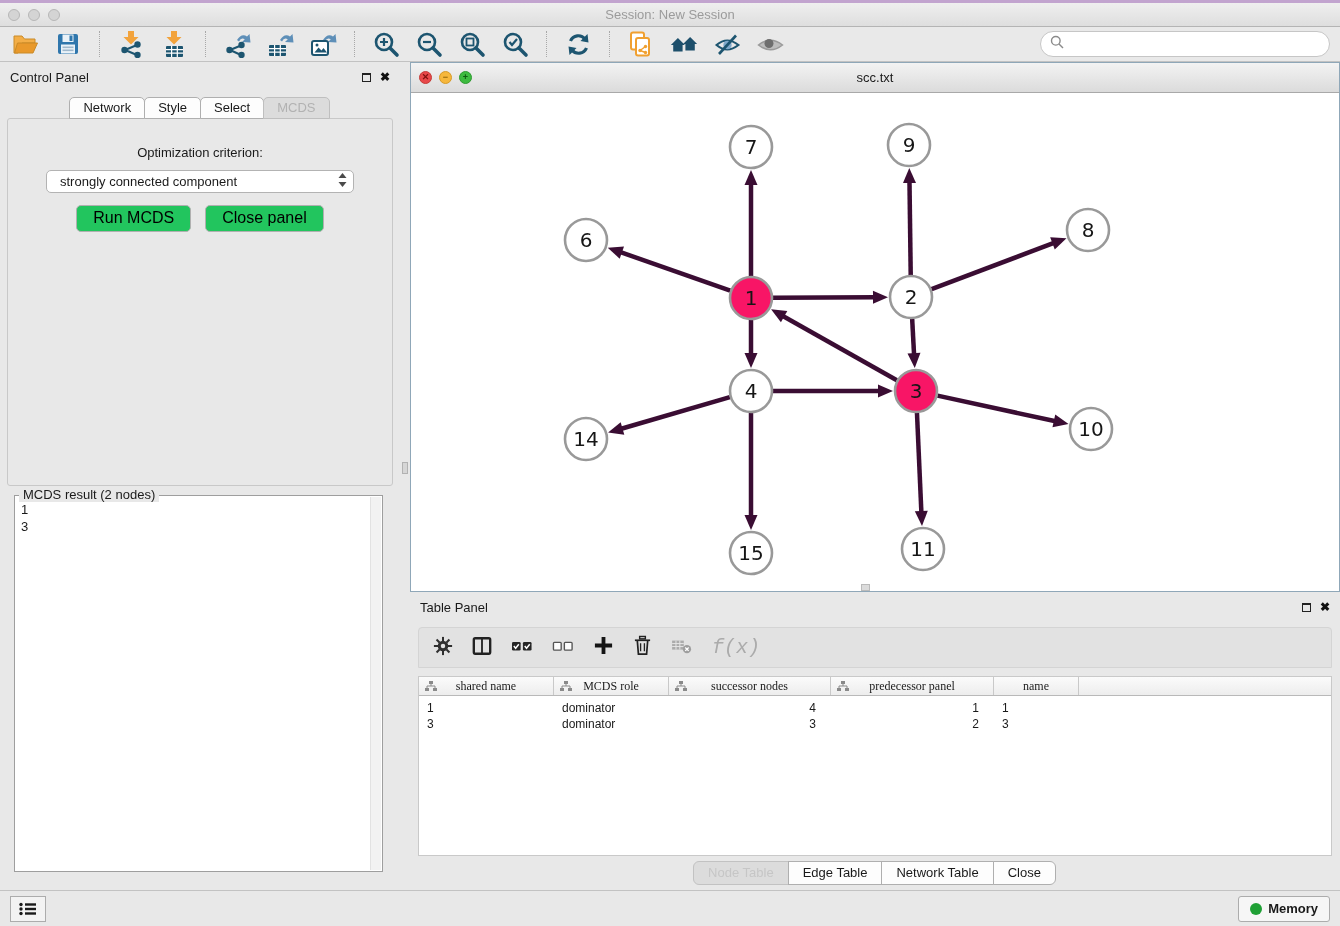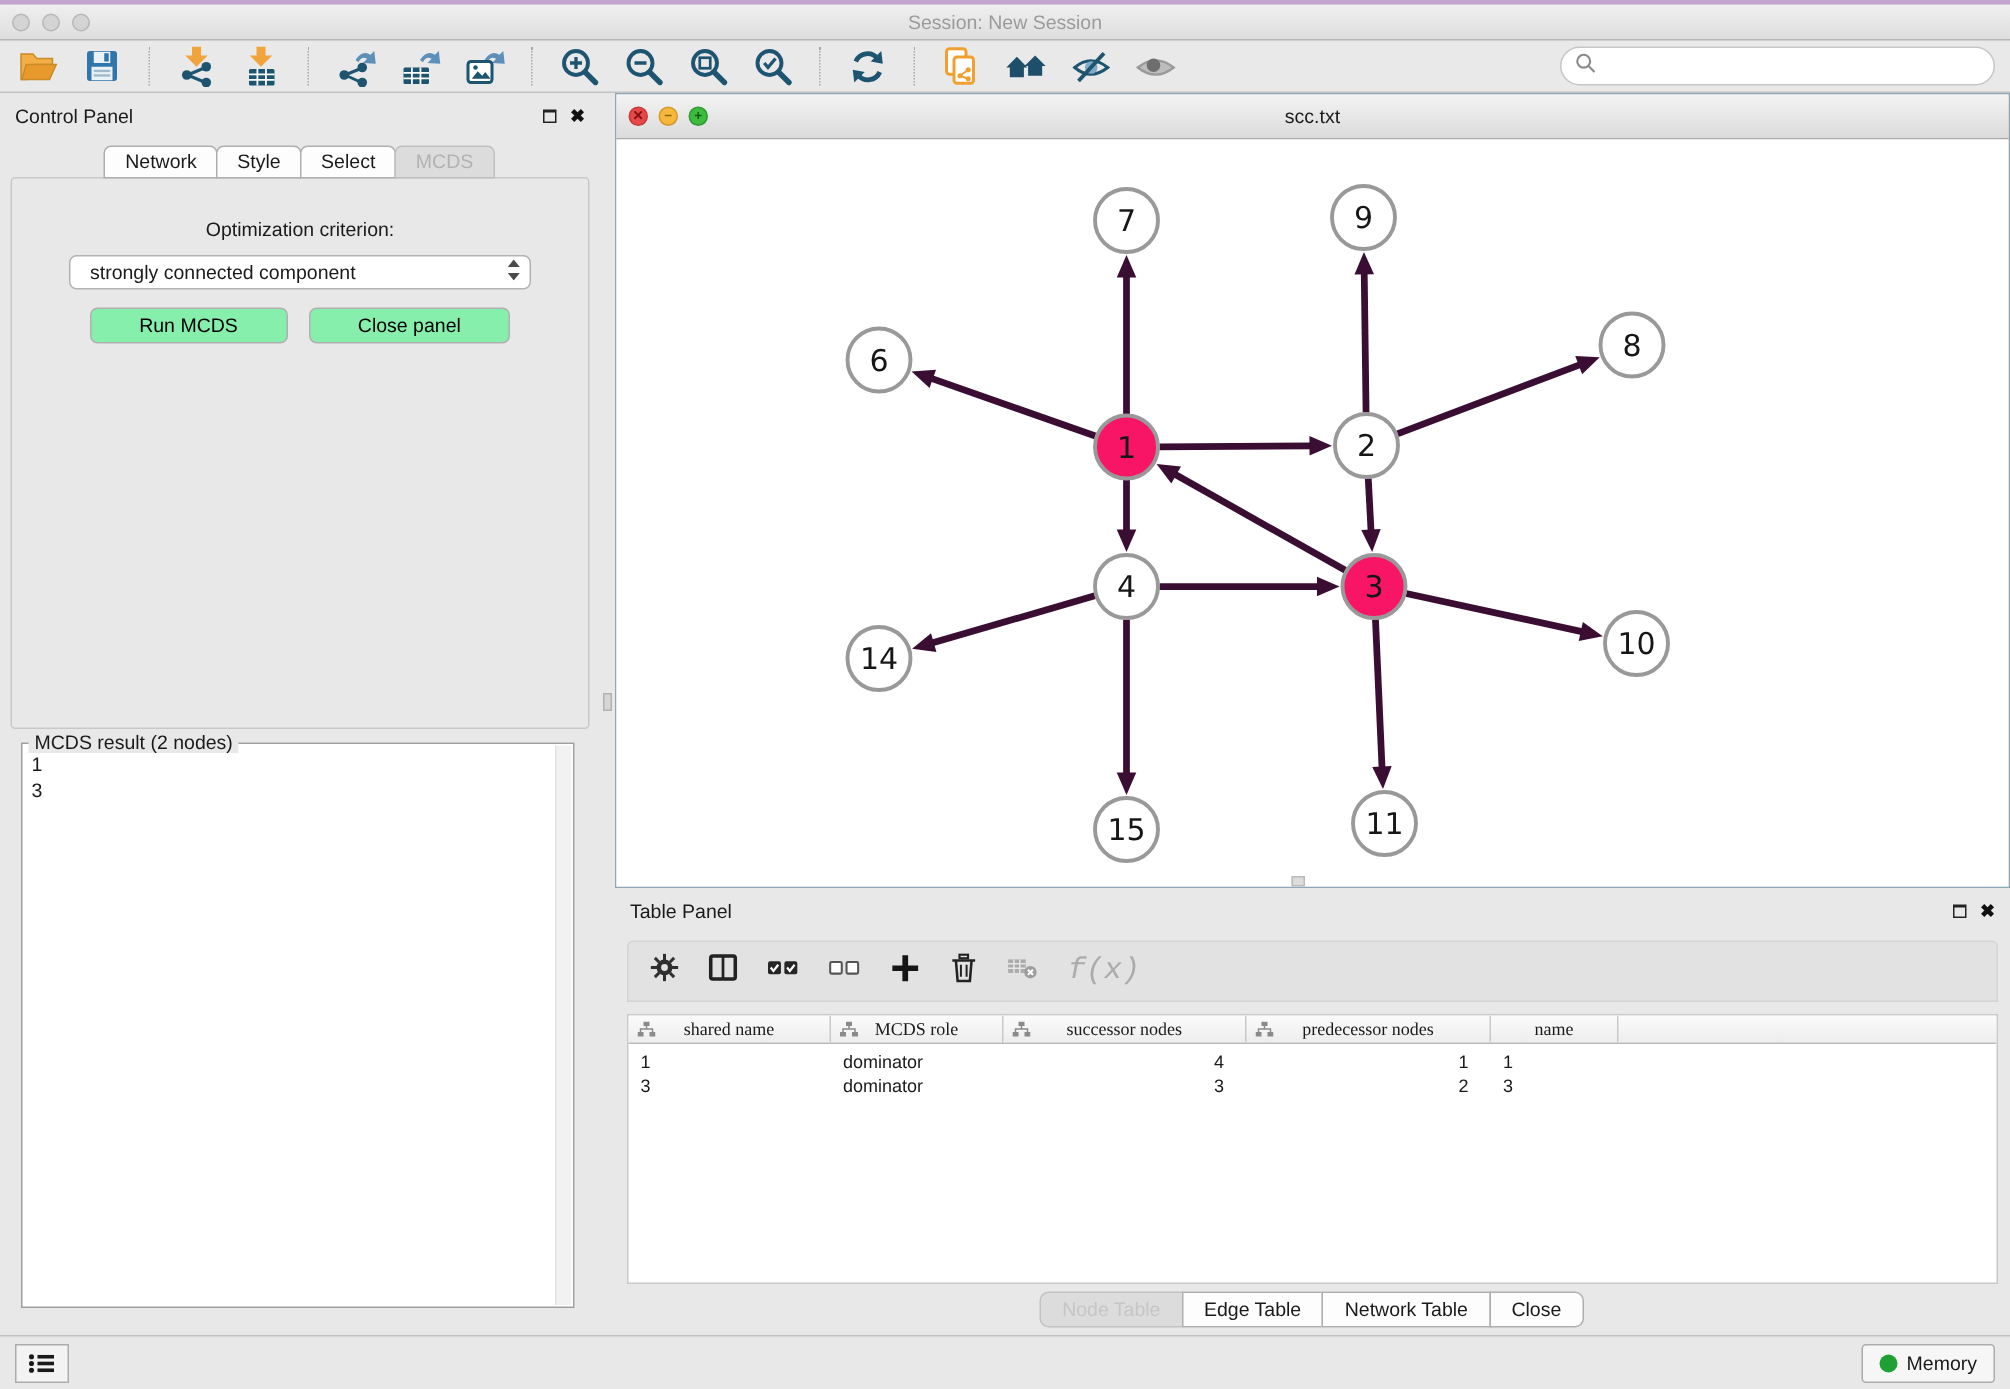--- a/index.html
+++ b/index.html
@@ -33,21 +33,21 @@
   .cp-tab { background:#FDFDFD; border:1px solid #AFAFAF; padding:2px 13px 3px; font-size:13px; margin-left:-1px;
             border-radius:5px 5px 0 0; }
   .cp-tab.selected { background:#DCDCDC; color:#B2B2B2; border-color:#BFBFBF; }
   .cp-box { position:absolute; top:56px; left:7px; right:7px; height:368px; border:1px solid #C8C8C8; border-radius:3px;
             background:#E8E8E8; z-index:1; padding-top:26px; }
   .opt-label { text-align:center; font-size:13px; margin-bottom:10px; }
   .criterion-select { width:308px; height:23px; margin:0 auto; background:#fff; border:1px solid #B3B3B3; border-radius:5px;
                       display:flex; align-items:center; font-size:13px; padding:0 6px 0 13px; }
   .criterion-select .stepper { margin-left:auto; }
   .btn-row { display:flex; justify-content:center; gap:14px; margin-top:12px; }
-  .mac-btn { background:#86efac; border:1px solid #B0B0B0; border-radius:5px; font-size:13px; padding:3px 32px 4px; }
+  .mac-btn { background:#22c55e; border:1px solid #B0B0B0; border-radius:5px; font-size:16px; padding:3px 16px 4px; }
 
   .result-group { position:absolute; top:433px; left:14px; right:17px; bottom:18px; border:1px solid #9E9E9E; background:#fff; }
   .result-legend { position:absolute; top:-9px; left:4px; background:#E8E8E8; padding:0 4px; font-size:13px; }
   .result-text { position:absolute; top:3px; left:2px; right:14px; bottom:2px; font-size:13px; line-height:17px;
                  white-space:pre; padding:2px 4px; overflow:hidden; }
   .result-scroll { position:absolute; top:1px; right:1px; bottom:1px; width:11px; background:#F2F2F2; border-left:1px solid #E2E2E2; }
 
   .v-divider { width:10px; position:relative; background:#E8E8E8; }
   .v-handle { position:absolute; top:400px; left:2px; width:6px; height:12px; background:#D6D6D6; border:1px solid #B2B2B2; }
 
@@ -82,21 +82,21 @@
   .tp-tabs { position:absolute; bottom:5px; left:0; right:0; display:flex; justify-content:center; }
   .bt-tab { background:#FDFDFD; border:1px solid #AFAFAF; padding:3px 14px 4px; font-size:13px; margin-left:-1px; }
   .bt-tab:first-child { border-radius:6px 0 0 6px; }
   .bt-tab:last-child { border-radius:0 6px 6px 0; }
   .bt-tab.selected { background:#DCDCDC; color:#C6C6C6; border-color:#C2C2C2; }
 
   
   .statusbar { height:36px; background:#E8E8E8; border-top:1px solid #C2C2C2; display:flex; align-items:center; padding:0 10px; }
   .sb-btn { width:36px; height:26px; background:#F3F3F3; border:1px solid #ACACAC; display:flex; align-items:center; justify-content:center; }
   .memory-btn { margin-left:auto; height:26px; background:#F6F6F6; border:1px solid #ACACAC; border-radius:3px;
-                display:flex; align-items:center; gap:6px; font-size:13px; padding:0 11px; }
+                display:flex; align-items:center; gap:6px; font-size:13px; padding:0 11px;font-weight:bold; }
   .mem-dot { width:12px; height:12px; border-radius:50%; background:#1FA035; }
 </style>
 </head>
 <body>
 
 <div class="app">
 
   <div class="titlebar">
     <span class="tl"></span>
     <span class="tl"></span>
@@ -513,21 +513,21 @@
               </div>
               <div class="th" style="width: 163px;">
                 <svg class="tree-ic" width="12" height="11" viewBox="0 0 12 11">
                   <g fill="#8A8A8A">
                     <rect x="4" y="0" width="4" height="3"></rect>
                     <rect x="0" y="7" width="4" height="3"></rect>
                     <rect x="8" y="7" width="4" height="3"></rect>
                   </g>
                   <path d="M6 3 v2 M2 7 V5 h8 v2" stroke="#8A8A8A" fill="none"></path>
                 </svg>
-                <span>predecessor nodes</span>
+                <span>predecessor panel</span>
               </div>
               <div class="th" style="width: 85px;">
                 <span>name</span>
               </div>
             </div>
           <div id="table-body">
               <div class="tr">
                 <div class="td" style="width: 135px;">1</div>
                 <div class="td" style="width: 115px;">dominator</div>
                 <div class="td right" style="width: 162px;">4</div>

